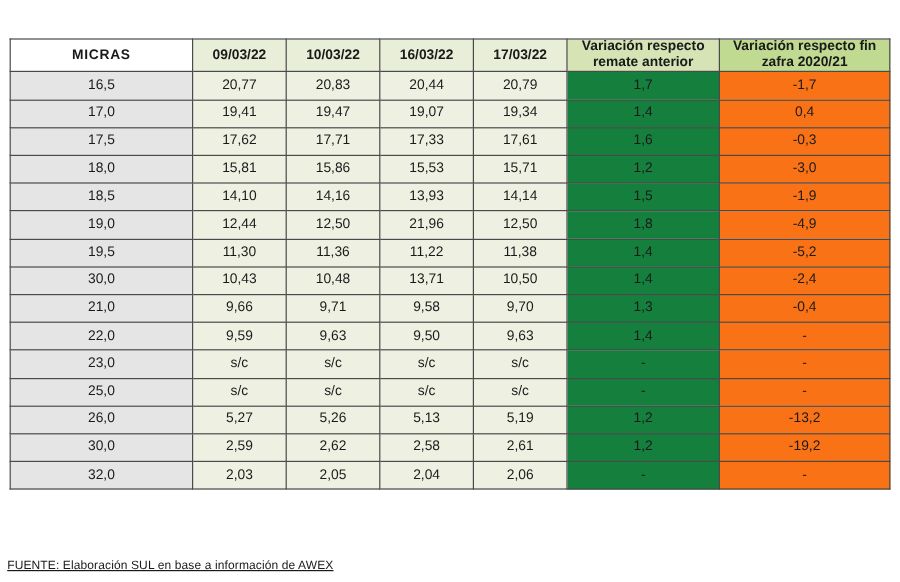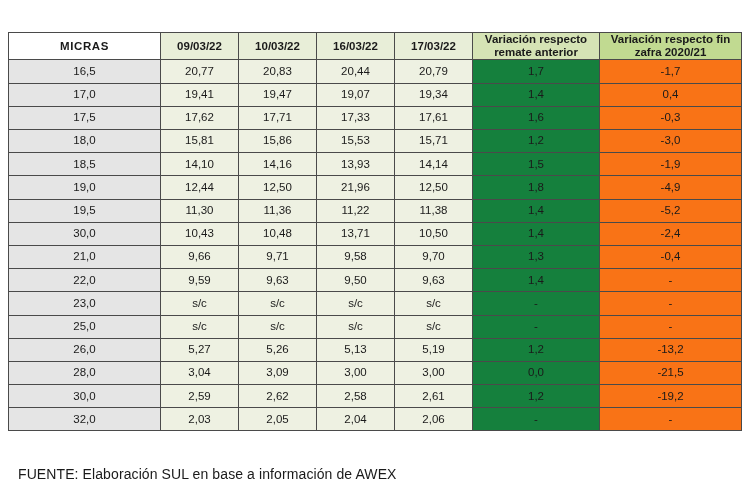--- a/index.html
+++ b/index.html
@@ -90,27 +90,28 @@
     background: #15803d;
     font-size: 11.5px;
   }
   td.d-var2 {
     background: #f97316;
     font-size: 11.5px;
   }
 
   #source-note {
     position: absolute;
-    left: 18px;
+    left: 6px;
     top: 466px;
-    font-size: 14px;
+    font-size: 10px;
     font-family: "Liberation Sans", sans-serif;
     color: #1a1a1a;
     white-space: nowrap;
     letter-spacing: 0.1px;
+    text-decoration: underline;
   }
 </style>
 </head>
 <body>
 
 <div id="page">
 
   <div id="table-wrap">
     <table class="price-table">
       <colgroup>
@@ -245,29 +246,20 @@
           <tr>
             <td class="d-micras">26,0</td>
             <td class="d-date">5,27</td>
             <td class="d-date">5,26</td>
             <td class="d-date">5,13</td>
             <td class="d-date">5,19</td>
             <td class="d-var1">1,2</td>
             <td class="d-var2">-13,2</td>
           </tr>
           <tr>
-            <td class="d-micras">28,0</td>
-            <td class="d-date">3,04</td>
-            <td class="d-date">3,09</td>
-            <td class="d-date">3,00</td>
-            <td class="d-date">3,00</td>
-            <td class="d-var1">0,0</td>
-            <td class="d-var2">-21,5</td>
-          </tr>
-          <tr>
             <td class="d-micras">30,0</td>
             <td class="d-date">2,59</td>
             <td class="d-date">2,62</td>
             <td class="d-date">2,58</td>
             <td class="d-date">2,61</td>
             <td class="d-var1">1,2</td>
             <td class="d-var2">-19,2</td>
           </tr>
           <tr>
             <td class="d-micras">32,0</td>

